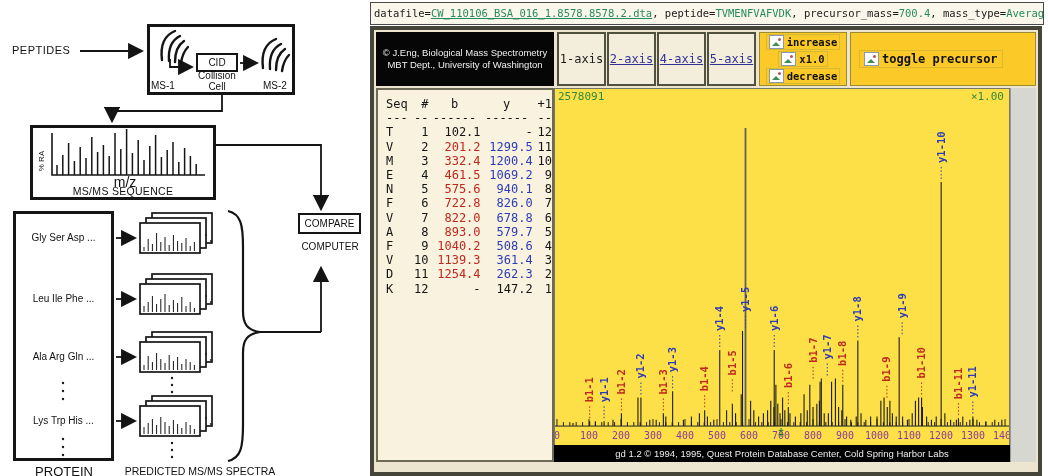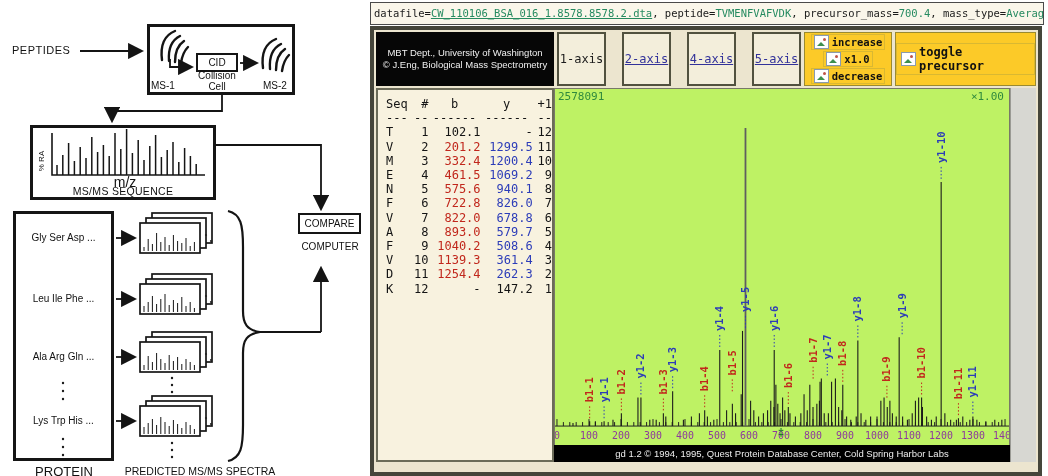--- a/index.html
+++ b/index.html
@@ -30,42 +30,42 @@
   .copy{width:178px;flex:none;background:#060606;color:#f0f0f0;font-size:9.5px;line-height:12px;
         text-align:center;display:flex;flex-direction:column;justify-content:center}
   .axbtn{width:45px;flex:none;border:2px solid #51513f;background:#f3eedb;
          font-family:"DejaVu Sans Mono",monospace;font-size:12px;color:#1c1c1c;
          display:flex;align-items:center;justify-content:center;cursor:pointer}
   .axlink{color:#32329a;text-decoration:underline}
   .zoombox{width:86px;flex:none;background:#fcca28;border:1px solid #9a8a30;
            display:flex;flex-direction:column;justify-content:center;align-items:center;gap:1px}
   .ylink{display:inline-flex;align-items:center;gap:3px;border:1px solid #d9b832;padding:0 2px;
          font-family:"DejaVu Sans Mono",monospace;font-size:10.5px;font-weight:bold;color:#111;cursor:pointer}
-  .togglebox{flex:1;background:#fcca28;border:1px solid #9a8a30;display:flex;align-items:center;}
+  .togglebox{flex:1;background:#fcca28;border:1px solid #9a8a30;display:flex;align-items:center;padding-left:8px}
   .togglebox .ylink{font-size:12px;padding:1px 4px}
   .bimg{width:13px;height:12px;background:#fff;border:1px solid #8a9aae;position:relative;flex:none;display:inline-block}
   .bimg:before{content:'';position:absolute;left:2px;bottom:2px;border-left:4px solid transparent;
                border-right:4px solid transparent;border-bottom:4px solid #3d8f4f}
   .bimg:after{content:'';position:absolute;right:2px;top:2px;width:3px;height:3px;border-radius:50%;background:#c05548}
 
   .crow{display:flex;margin:0 2px 2px;height:374px}
   .seqpanel{width:178px;flex:none;border:2px solid #6b6b58;background:#f8f2df;box-sizing:border-box;
             font-family:"DejaVu Sans Mono",monospace;font-size:12px;line-height:14.2px;padding:7px 0 0 6px}
   .frow{display:flex;white-space:pre}
   .c-seq{width:24px;padding-left:2px}
   .c-n{width:20px;text-align:right}
   .c-b{width:54px;text-align:right}
   .c-y{width:54px;text-align:right}
   .c-z{width:20px;text-align:right}
   .hd{text-align:center}
   .red{color:#c1271c}
   .blue{color:#2c3cb8}
 
   .speccol{flex:1;display:flex;flex-direction:column;min-width:0}
-  .specarea{flex:1;position:relative;background:#bef264;border:1px solid #787868;border-bottom:none}
+  .specarea{flex:1;position:relative;background:#fde047;border:1px solid #787868;border-bottom:none}
   #specsvg{position:absolute;left:0;top:0;width:100%;height:100%;display:block}
   .gl{position:absolute;font-family:"DejaVu Sans Mono",monospace;font-size:11px;color:#2f8a3d;top:1px;z-index:2}
   .gl.left{left:3px}
   .gl.right{right:5px}
   .credit{height:17px;background:#000;color:#ededed;font-size:9.5px;line-height:17px;text-align:center}
   .graystrip{width:25px;flex:none;background:#d7d7d2;border-left:1px solid #9a9a94}
 </style>
 </head>
 <body>
 
@@ -255,24 +255,24 @@
     <div class="lbl center" style="left:118px;top:451px;width:164px;font-size:10.5px">PREDICTED MS/MS SPECTRA</div>
   </div>
 
   <div class="rp">
 
     <div class="topbar" id="topbar"><span class="tb-p">datafile=</span><span class="tb-l">CW_110106_BSA_016_1.8578.8578.2.dta</span><span class="tb-p">, peptide=</span><span class="tb-v">TVMENFVAFVDK</span><span class="tb-p">, precursor_mass=</span><span class="tb-v">700.4</span><span class="tb-p">, mass_type=</span><span class="tb-v">Average</span></div>
 
     <div class="frame">
       <div class="hrow">
         <div class="copy">
+          <div>© J.Eng, Biological Mass Spectrometry</div>
           <div>MBT Dept., University of Washington</div>
-          <div>© J.Eng, Biological Mass Spectrometry</div>
         </div>
-        <div style="display:flex;gap:16px" id="axis-row">
+        <div style="display:flex;gap:1px" id="axis-row">
             <div class="axbtn">1-axis</div>
             <div class="axbtn axlink">2-axis</div>
             <div class="axbtn axlink">4-axis</div>
             <div class="axbtn axlink">5-axis</div>
           </div>
         <div class="zoombox">
           <div class="ylink">
             <span class="bimg"></span>
             <span>increase</span>
           </div>

